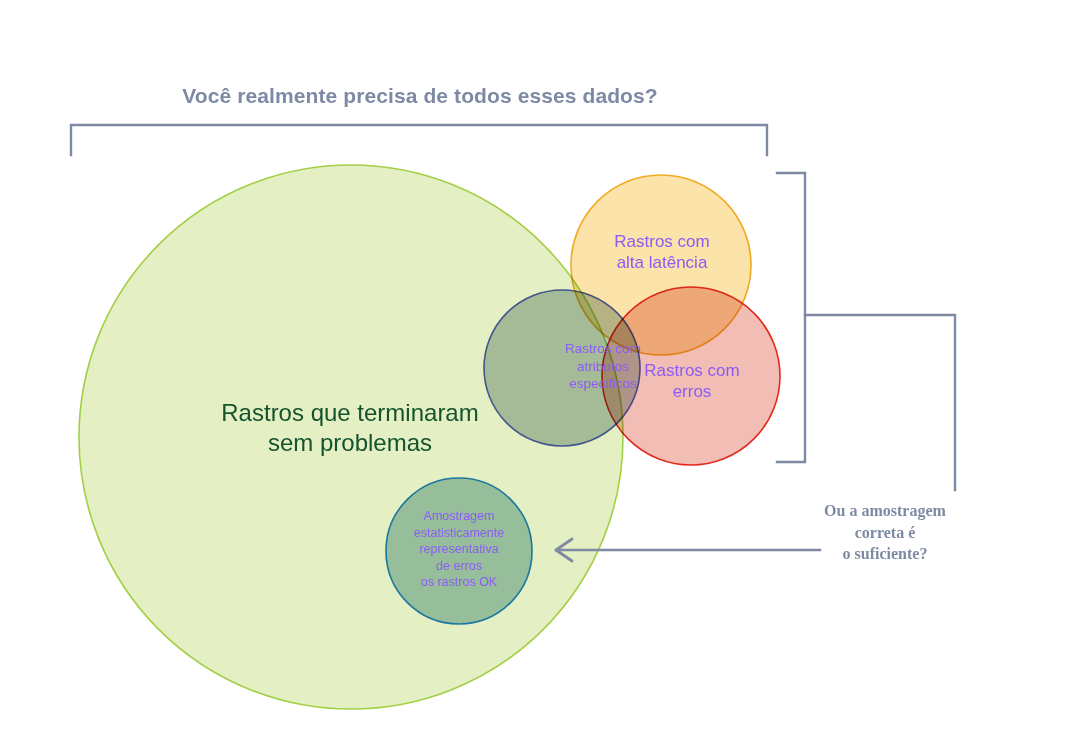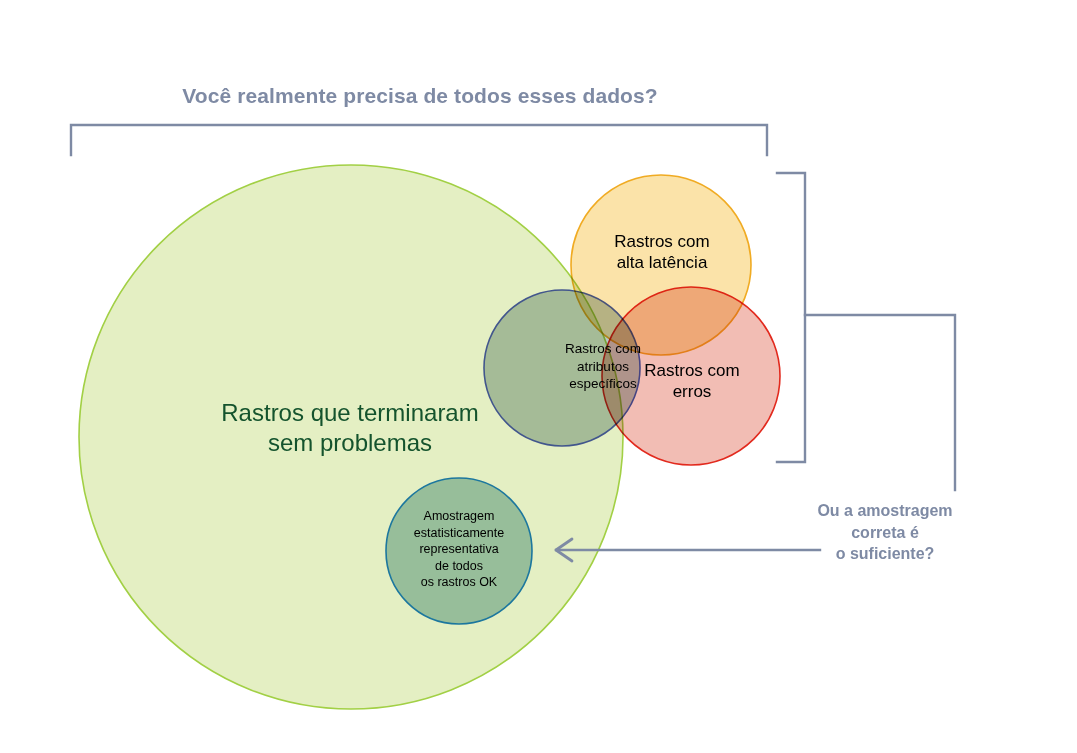--- a/index.html
+++ b/index.html
@@ -16,21 +16,21 @@
   }
   #canvas {
     position: absolute;
     inset: 0;
     width: 1077px;
     height: 753px;
   }
   .venn-label {
     position: absolute;
     text-align: center;
-    color: #000000;
+    color: #8b5cf6;
     line-height: 1.25;
     white-space: pre-line;
     pointer-events: none;
   }
   #label-green {
     left: 155px;
     top: 398px;
     width: 390px;
     font-size: 24px;
     color: #14532d;
@@ -77,20 +77,21 @@
     position: absolute;
     left: 785px;
     top: 500px;
     width: 200px;
     text-align: center;
     font-size: 16px;
     font-weight: bold;
     color: #7e8aa4;
     line-height: 1.35;
     white-space: pre-line;
+    font-family: Liberation Serif, serif;
   }
 </style>
 </head>
 <body>
 
 <svg id="canvas" viewBox="0 0 1077 753">
   <g id="venn-circles" style="mix-blend-mode: multiply;">
     <circle id="c-green" style="mix-blend-mode: multiply;" cx="351" cy="437" r="272" fill="#e4efc3" stroke="#a2d045" stroke-width="1.6"></circle>
     <circle id="c-orange" style="mix-blend-mode: multiply;" cx="661" cy="265" r="90" fill="#fbe3a9" stroke="#f0ab23" stroke-width="1.6"></circle>
     <circle id="c-red" style="mix-blend-mode: multiply;" cx="691" cy="376" r="89" fill="#f2bdb4" stroke="#e22a1e" stroke-width="1.6"></circle>
@@ -114,18 +115,18 @@
 <div class="venn-label" id="label-orange">Rastros com
 alta latência</div>
 <div class="venn-label" id="label-red">Rastros com
 erros</div>
 <div class="venn-label" id="label-blue">Rastros com
 atributos
 específicos</div>
 <div class="venn-label" id="label-teal">Amostragem
 estatisticamente
 representativa
-de todos
+de erros
 os rastros OK</div>
 
 <div id="annotation-sampling">Ou a amostragem
 correta é
 o suficiente?</div>
 
 </body></html>

